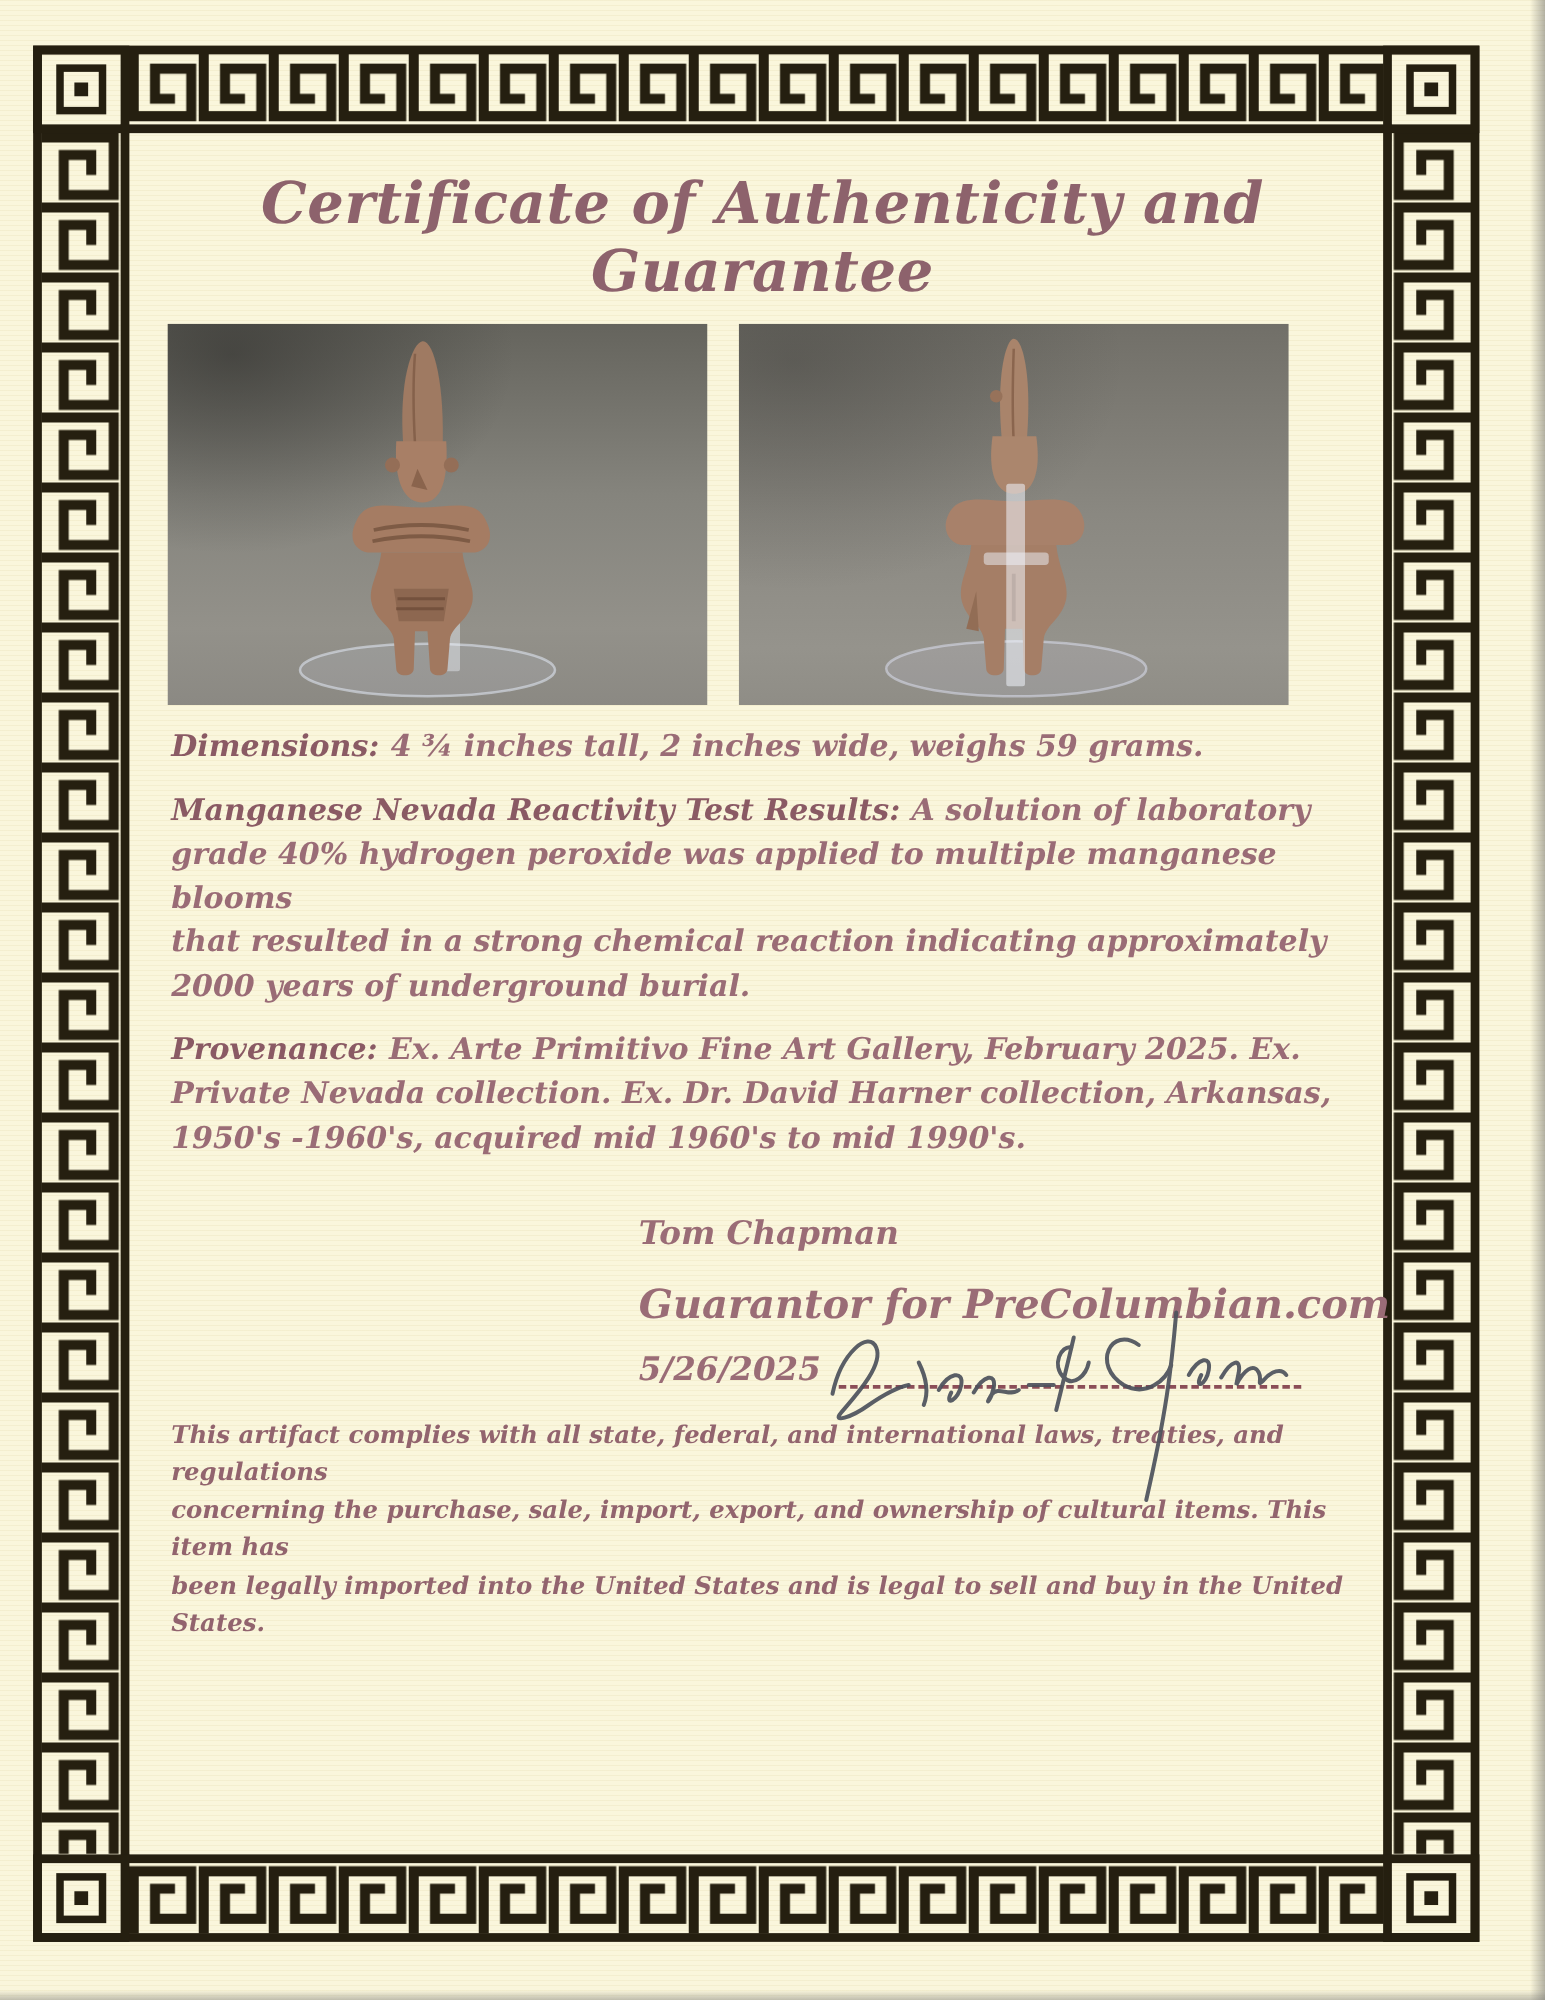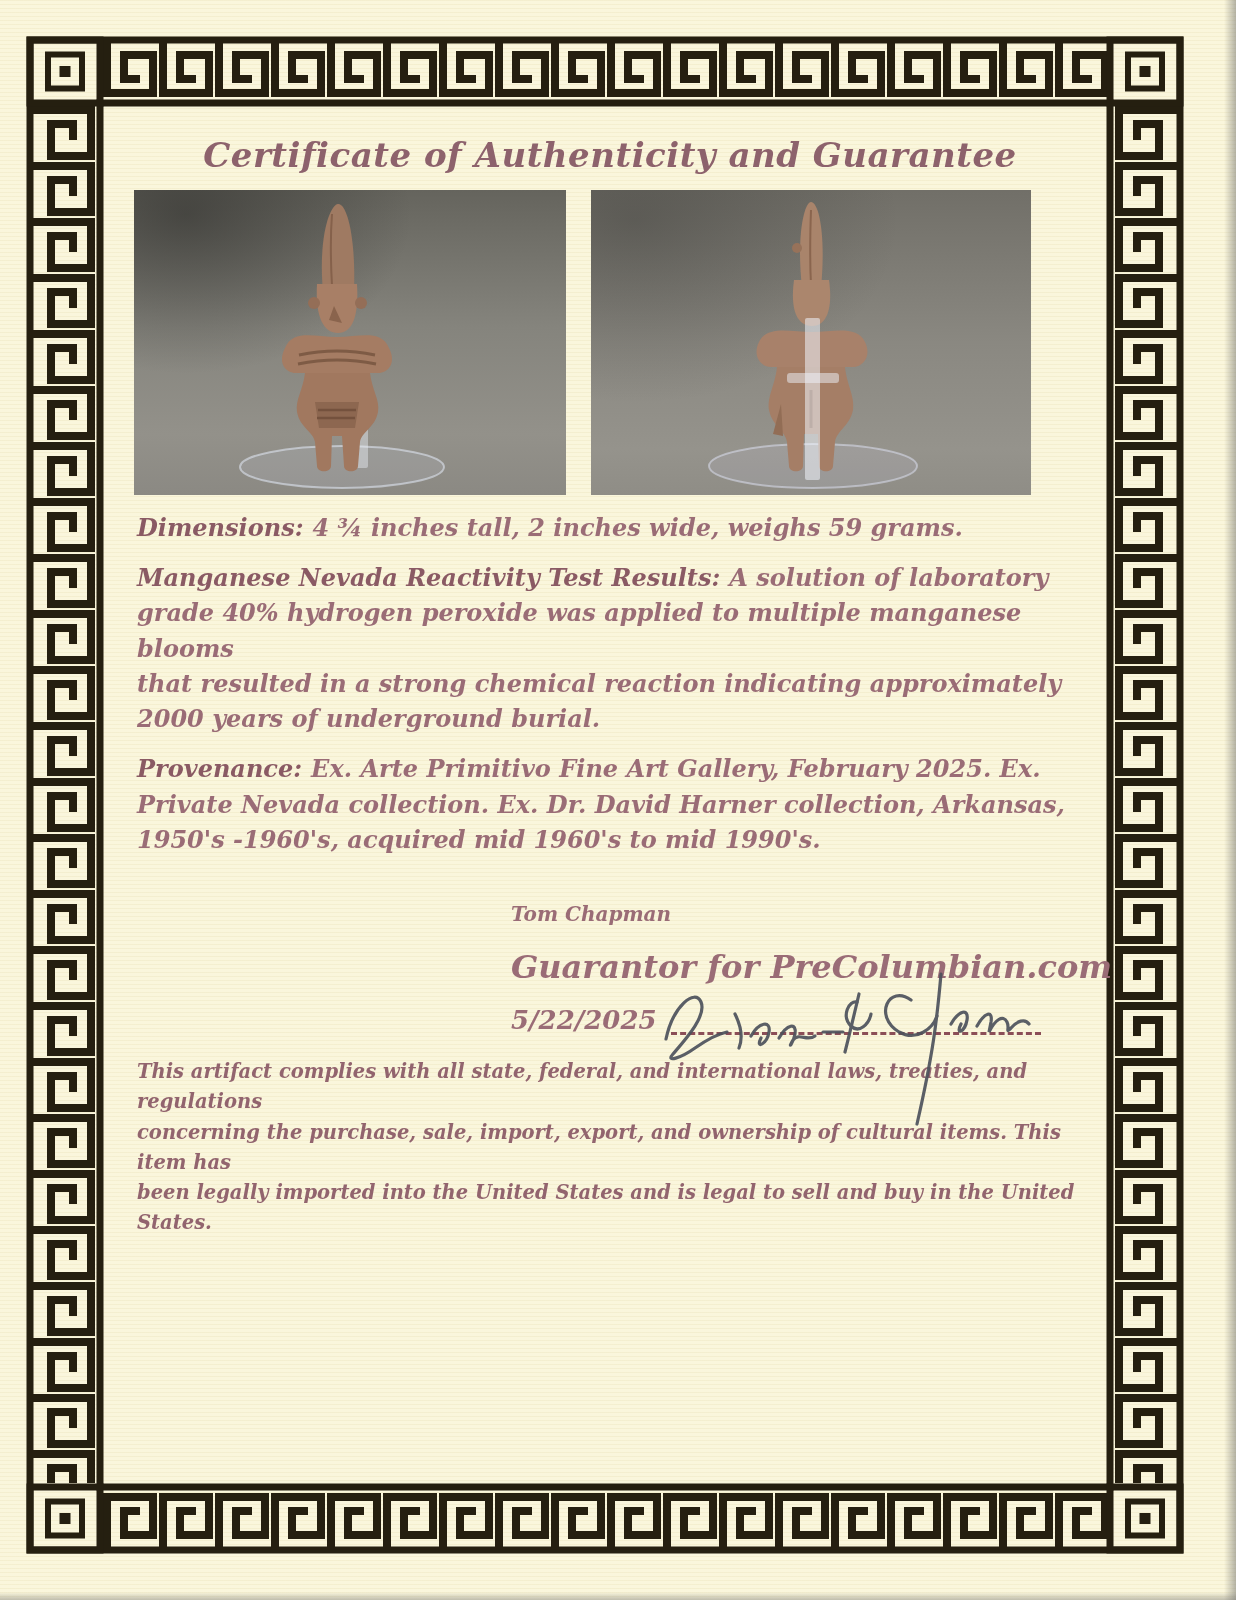--- a/index.html
+++ b/index.html
@@ -12,32 +12,32 @@
       rgba(255,255,255,0) 1px, rgba(255,255,255,0) 4px);
     font-family:"DejaVu Serif", serif;
     font-style:italic;font-weight:bold;color:#9a6c76;
   }
   .border-svg{position:absolute;left:0;top:0;width:1236px;height:1600px;pointer-events:none;}
   .edge-shadow-right{position:absolute;right:0;top:0;width:12px;height:100%;
     background:linear-gradient(90deg, rgba(120,120,116,0) 0%, rgba(120,120,116,0.55) 100%);}
   .edge-shadow-bottom{position:absolute;left:0;bottom:0;width:100%;height:8px;
     background:linear-gradient(180deg, rgba(120,120,116,0) 0%, rgba(120,120,116,0.45) 100%);}
   .content{position:absolute;left:103px;top:103px;width:1014px;height:1380px;}
-  .title{font-size:34px;line-height:1.2;text-align:center;margin:32px 6px 0 6px;
+  .title{font-size:46px;line-height:1.2;text-align:center;margin:32px 6px 0 6px;
     color:#8d626c;letter-spacing:0.5px;}
   .intro{font-size:28px;line-height:1.5;text-align:center;margin:20px 4px 0 4px;
     white-space:pre-line;color:#99626d;}
   .photos{display:flex;gap:25px;margin:14px 0 0 31px;}
   .photo{display:block;border:0;}
   .photo svg{display:block;}
   .section{font-size:24px;line-height:1.47;margin:15px 6px 0 34px;}
   .section .lbl{color:#8a5a64;margin-right:9px;}
   .section .txt{white-space:pre-line;}
   .sig{margin-left:408px;}
-  .sig-name{font-size:20px;margin-top:45px;}
+  .sig-name{font-size:26px;margin-top:45px;}
   .sig-role{font-size:32px;margin-top:22px;}
   .sig-daterow{display:flex;align-items:flex-end;margin-top:16px;width:530px;
     font-size:26px;position:relative;}
   .dash-line{flex:1;border-bottom:3px dashed #8b4e57;margin-left:14px;height:30px;}
   .sig-scrawl{position:absolute;left:100px;top:-58px;width:430px;height:210px;
     overflow:visible;pointer-events:none;}
   .legal{font-size:19.5px;line-height:1.55;margin:22px 0 0 34px;white-space:pre-line;
     color:#92646e;}
 </style>
 </head>
@@ -189,21 +189,21 @@
     <div class="section">
       <span class="lbl">Provenance:</span><span class="txt">Ex. Arte Primitivo Fine Art Gallery, February 2025. Ex.
 Private Nevada collection. Ex. Dr. David Harner collection, Arkansas,
 1950's -1960's, acquired mid 1960's to mid 1990's.</span>
     </div>
 
     <div class="sig">
       <div class="sig-name">Tom Chapman</div>
       <div class="sig-role">Guarantor for PreColumbian.com</div>
       <div class="sig-daterow">
-        <span>5/22/2025</span>
+        <span>5/26/2025</span>
         <span class="dash-line"></span>
         <svg class="sig-scrawl" viewBox="0 0 430 210" xmlns="http://www.w3.org/2000/svg">
           <g fill="none" stroke="#4d525c" stroke-width="3.2" stroke-linecap="round" opacity="0.92">
             <path d="M55,95 C62,62 84,44 90,58 C96,72 74,96 62,110 C54,119 70,114 84,104 C97,95 106,90 116,88"></path>
             <path d="M124,70 C130,82 132,94 128,104"></path>
             <path d="M140,92 C148,78 160,76 158,88 C156,100 144,106 150,94"></path>
             <path d="M168,94 C176,80 186,78 184,90 C182,100 176,106 182,96 C188,88 196,98 204,92"></path>
             <path d="M212,88 H232"></path>
             <path d="M248,50 C240,84 236,100 234,108"></path>
             <path d="M246,58 C238,56 230,72 240,82 C248,90 258,80 260,70"></path>

